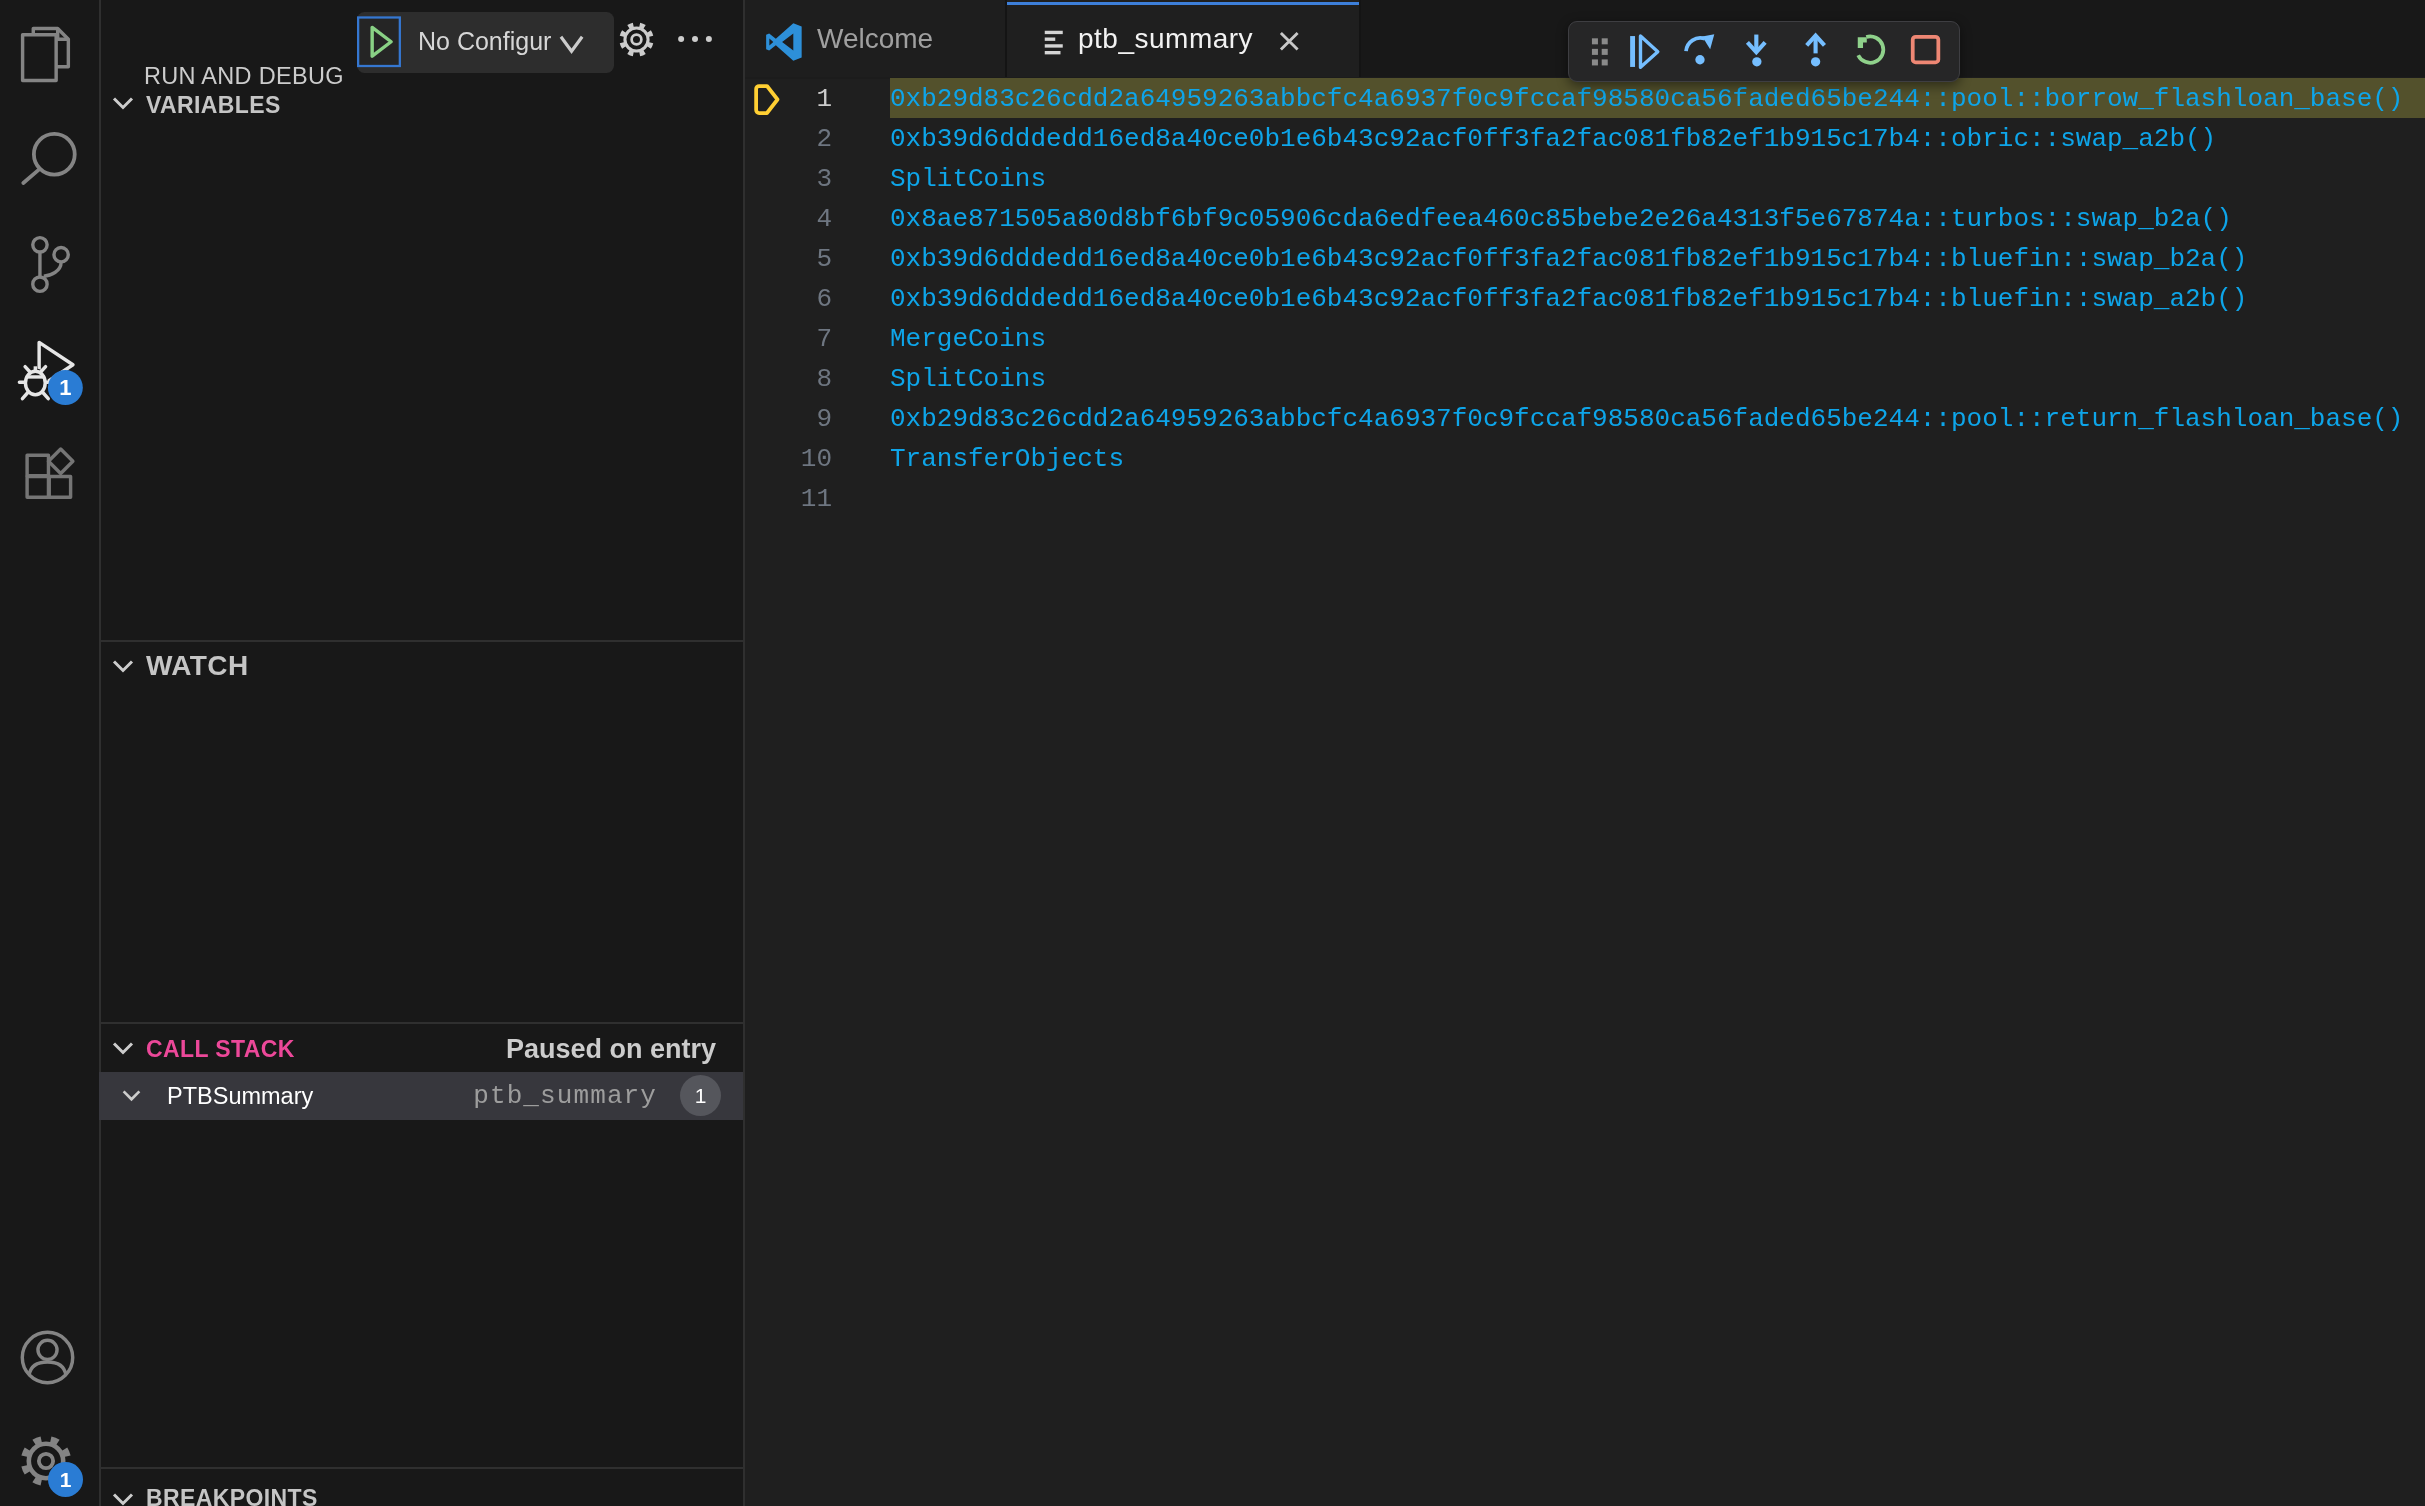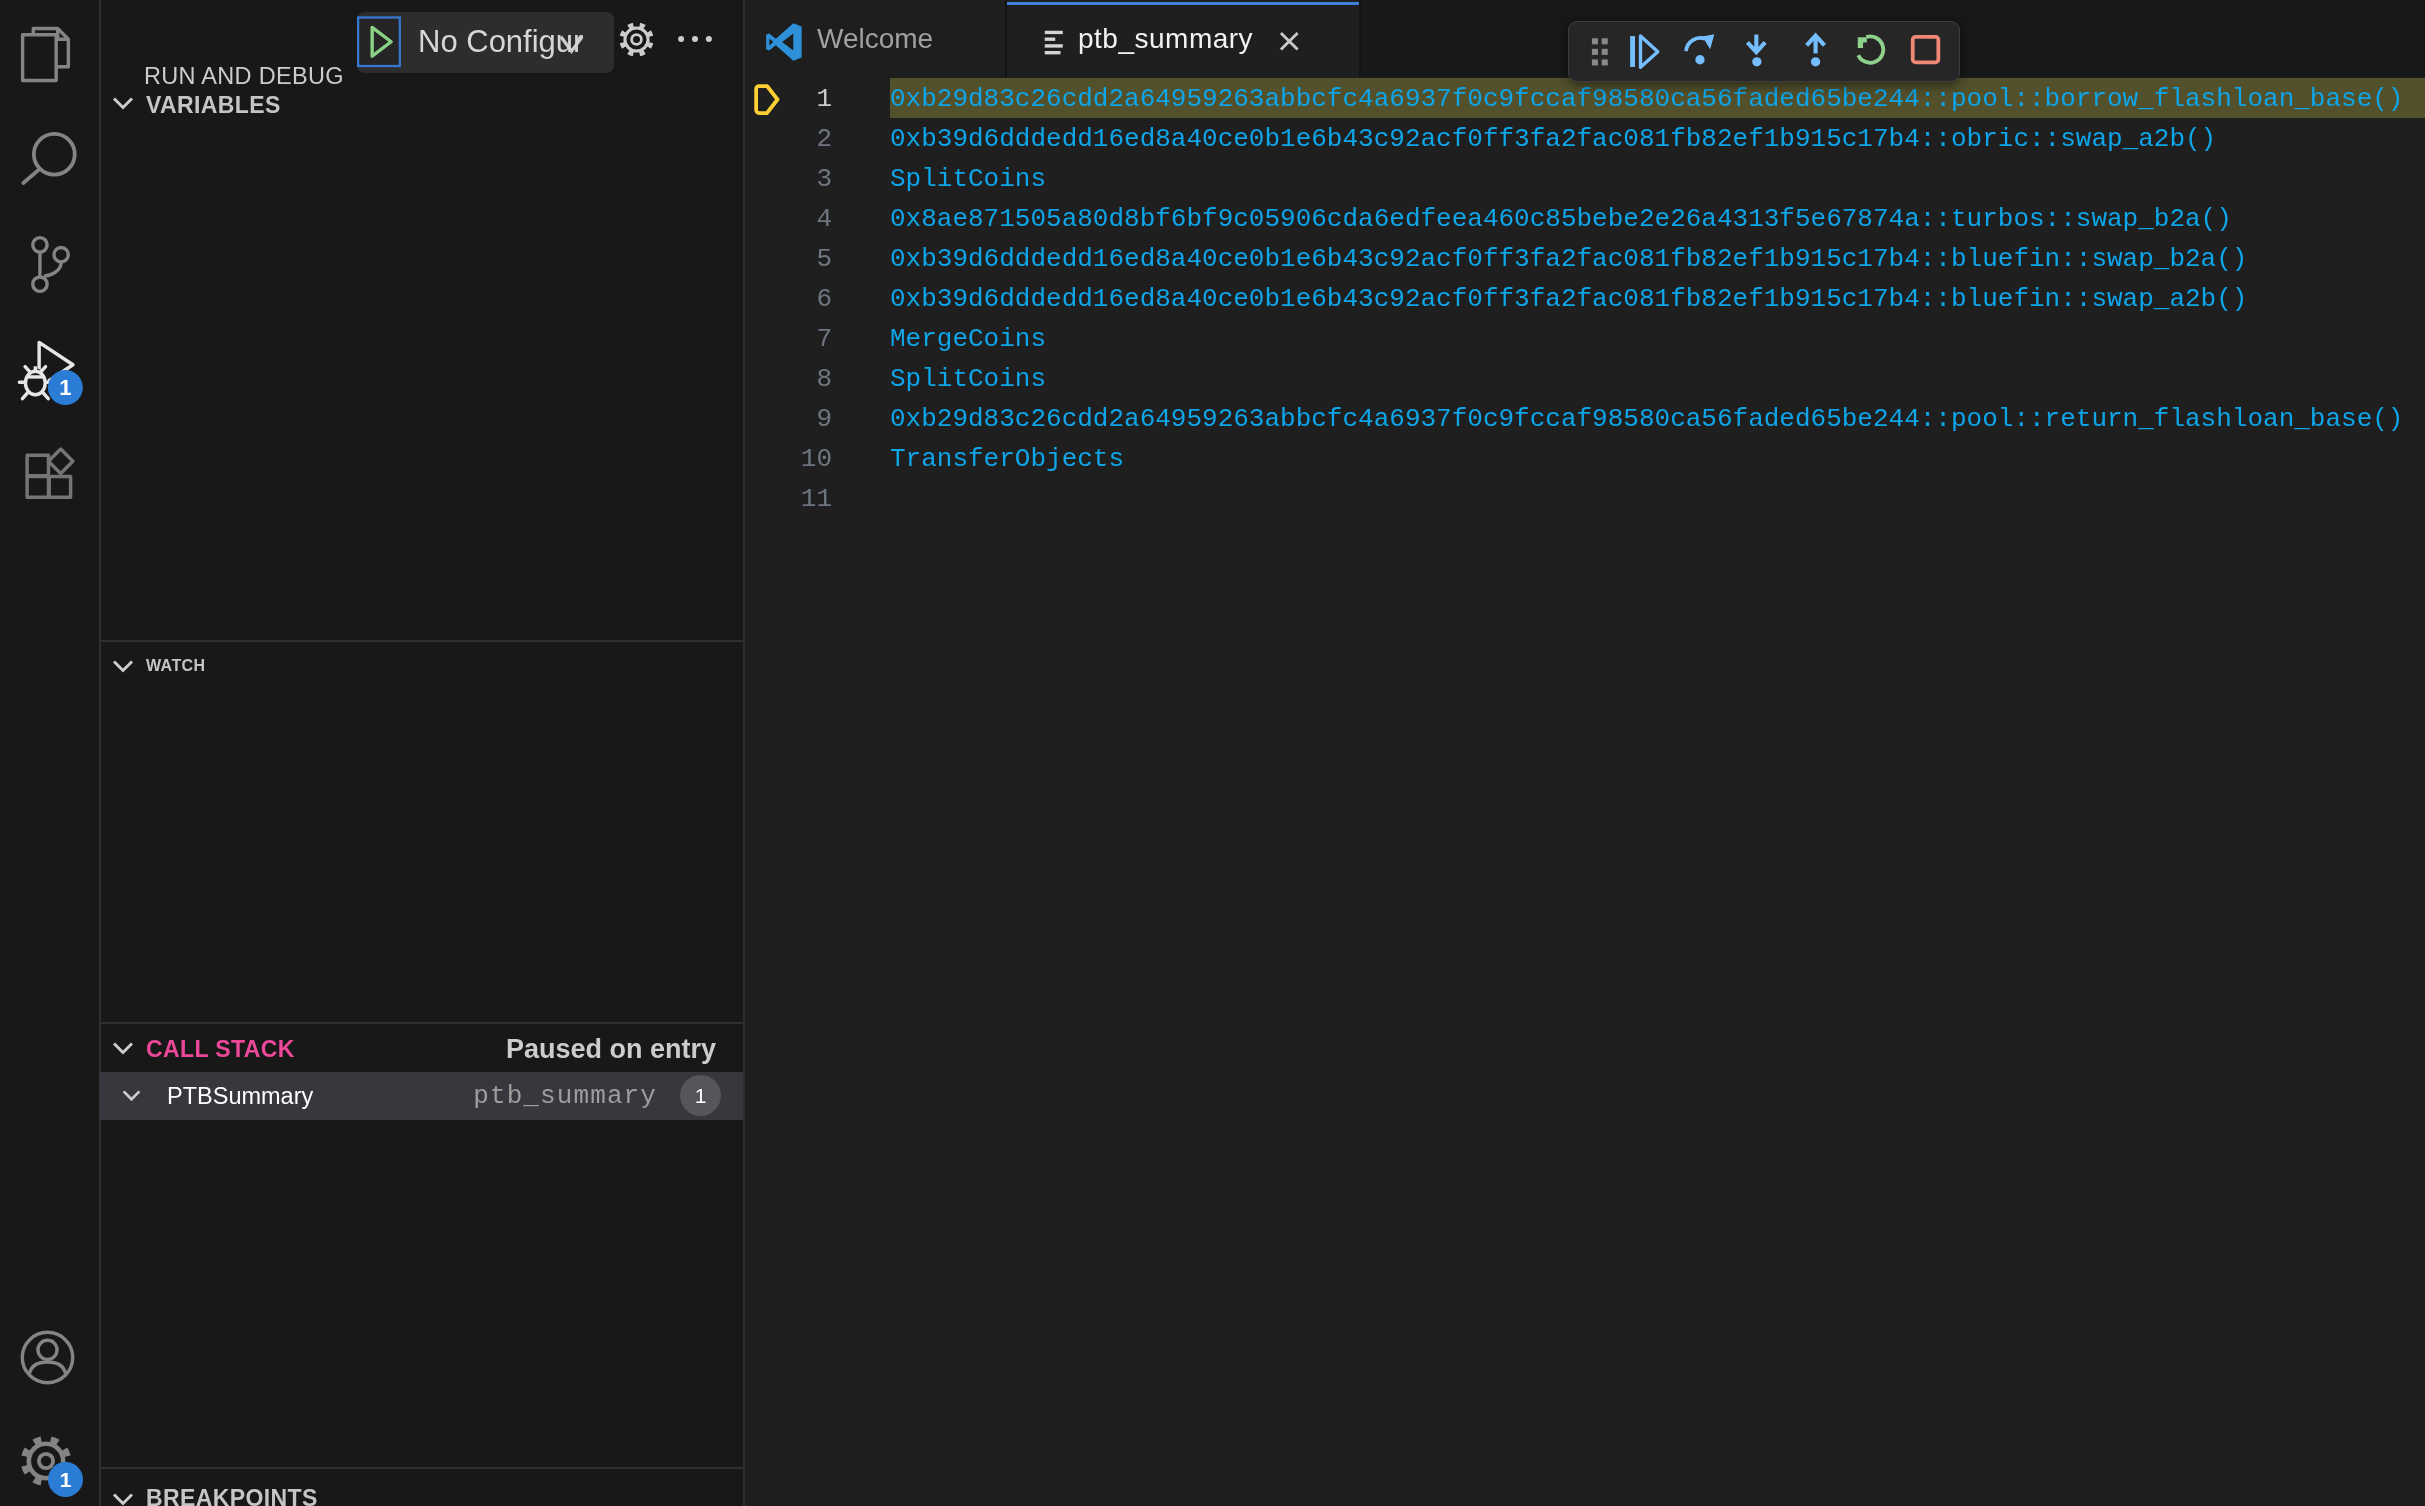--- a/index.html
+++ b/index.html
@@ -120,41 +120,41 @@
 
 <div class="abs" style="left:144px; top:0; height:79px; line-height:79px; font-size:23.5px; letter-spacing:0.3px; color:#cccccc;margin-top:37px;">RUN AND DEBUG</div>
 
 <div class="abs" style="left:357px; top:12px; width:257px; height:61px; background:#2d2d2d; border-radius:7.6px;"></div>
 <div class="abs" style="left:357px; top:17.4px; width:43px; height:49px;"></div>
 <svg class="abs" style="left:357px; top:12px;" width="257" height="61" viewBox="0 0 339 80">
   <rect x="1.5" y="7" width="55" height="64" fill="#252525" stroke="#3577d1" stroke-width="3"></rect>
   <path d="M20 20 L 45 39 L 20 58 Z" fill="none" stroke="#89d185" stroke-width="4.5" stroke-linejoin="round"></path>
   <path d="M269 32.5 L 283 51.5 L 297 32.5" fill="none" stroke="#cccccc" stroke-width="4.2"></path>
 </svg>
-<div class="abs" style="left:418px; top:12px; height:61px; line-height:59px; font-size:31px; color:#d6d6d6;">No Configur</div>
+<div class="abs" style="left:418px; top:12px; height:61px; line-height:59px; font-size:25px; color:#d6d6d6;">No Configur</div>
 
 <svg class="abs" style="left:619px; top:22px;" width="35" height="35" viewBox="0 0 46 46">
   <path fill="#cccccc" fill-rule="evenodd" d="M45.0 27.8 A22.5 22.5 0 0 1 41.9 35.1 L37.5 32.3 A17.2 17.2 0 0 1 32.3 37.5 L35.1 41.9 A22.5 22.5 0 0 1 27.8 45.0 L26.7 39.8 A17.2 17.2 0 0 1 19.3 39.8 L18.2 45.0 A22.5 22.5 0 0 1 10.9 41.9 L13.7 37.5 A17.2 17.2 0 0 1 8.5 32.3 L4.1 35.1 A22.5 22.5 0 0 1 1.0 27.8 L6.2 26.7 A17.2 17.2 0 0 1 6.2 19.3 L1.0 18.2 A22.5 22.5 0 0 1 4.1 10.9 L8.5 13.7 A17.2 17.2 0 0 1 13.7 8.5 L10.9 4.1 A22.5 22.5 0 0 1 18.2 1.0 L19.3 6.2 A17.2 17.2 0 0 1 26.7 6.2 L27.8 1.0 A22.5 22.5 0 0 1 35.1 4.1 L32.3 8.5 A17.2 17.2 0 0 1 37.5 13.7 L41.9 10.9 A22.5 22.5 0 0 1 45.0 18.2 L39.8 19.3 A17.2 17.2 0 0 1 39.8 26.7 Z M36.2 23.0 A13.2 13.2 0 1 0 9.8 23.0 A13.2 13.2 0 1 0 36.2 23.0 Z M31.2 23.0 A8.2 8.2 0 1 1 14.8 23.0 A8.2 8.2 0 1 1 31.2 23.0 Z M27.6 23.0 A4.6 4.6 0 1 0 18.4 23.0 A4.6 4.6 0 1 0 27.6 23.0 Z"></path>
 </svg>
 <svg class="abs" style="left:675px; top:33px;" width="40" height="12" viewBox="0 0 53 16">
   <circle cx="8" cy="8" r="4" fill="#cccccc"></circle>
     <circle cx="26.5" cy="8" r="4" fill="#cccccc"></circle>
     <circle cx="45" cy="8" r="4" fill="#cccccc"></circle>
 </svg>
 
 <svg class="abs chevsvg" style="left:111px; top:94px;" width="24" height="18" viewBox="0 0 32 24">
     <path class="chev" d="M4 6 L 16 18 L 28 6"></path>
   </svg>
 <div class="abs" style="left:146px; top:81px; height:48px; line-height:48px; font-size:23px; font-weight:700; color:#c5c5c5; letter-spacing:0.4px;">VARIABLES</div>
 
 <div class="hline" style="left:99px; top:640px; width:644px;"></div>
 <svg class="abs" style="left:111px; top:657px;" width="24" height="18" viewBox="0 0 32 24">
     <path class="chev" d="M4 6 L 16 18 L 28 6"></path>
   </svg>
-<div class="abs" style="left:146px; top:642px; height:48px; line-height:48px; font-size:16px; font-weight:700; color:#c5c5c5; letter-spacing:0.4px;">WATCH</div>
+<div class="abs" style="left:146px; top:642px; height:48px; line-height:48px; font-size:28px; font-weight:700; color:#c5c5c5; letter-spacing:0.4px;">WATCH</div>
 
 <div class="hline" style="left:99px; top:1022px; width:644px;"></div>
 <svg class="abs" style="left:111px; top:1039px;" width="24" height="18" viewBox="0 0 32 24">
     <path class="chev" d="M4 6 L 16 18 L 28 6"></path>
   </svg>
 <div class="abs" style="left:146px; top:1025px; height:48px; line-height:48px; font-size:23px; font-weight:700; color:#ec4899; letter-spacing:0.4px;">CALL STACK</div>
 <div class="abs" style="left:455px; top:1025px; width:261px; height:48px; line-height:48px; font-size:27px; font-weight:600; color:#cccccc; text-align:right;">Paused on entry</div>
 
 <div class="abs" style="left:99px; top:1072px; width:644px; height:48px; background:#37373d;"></div>
 <svg class="abs" style="left:121px; top:1087px;" width="21" height="16.7" viewBox="0 0 32 24">

